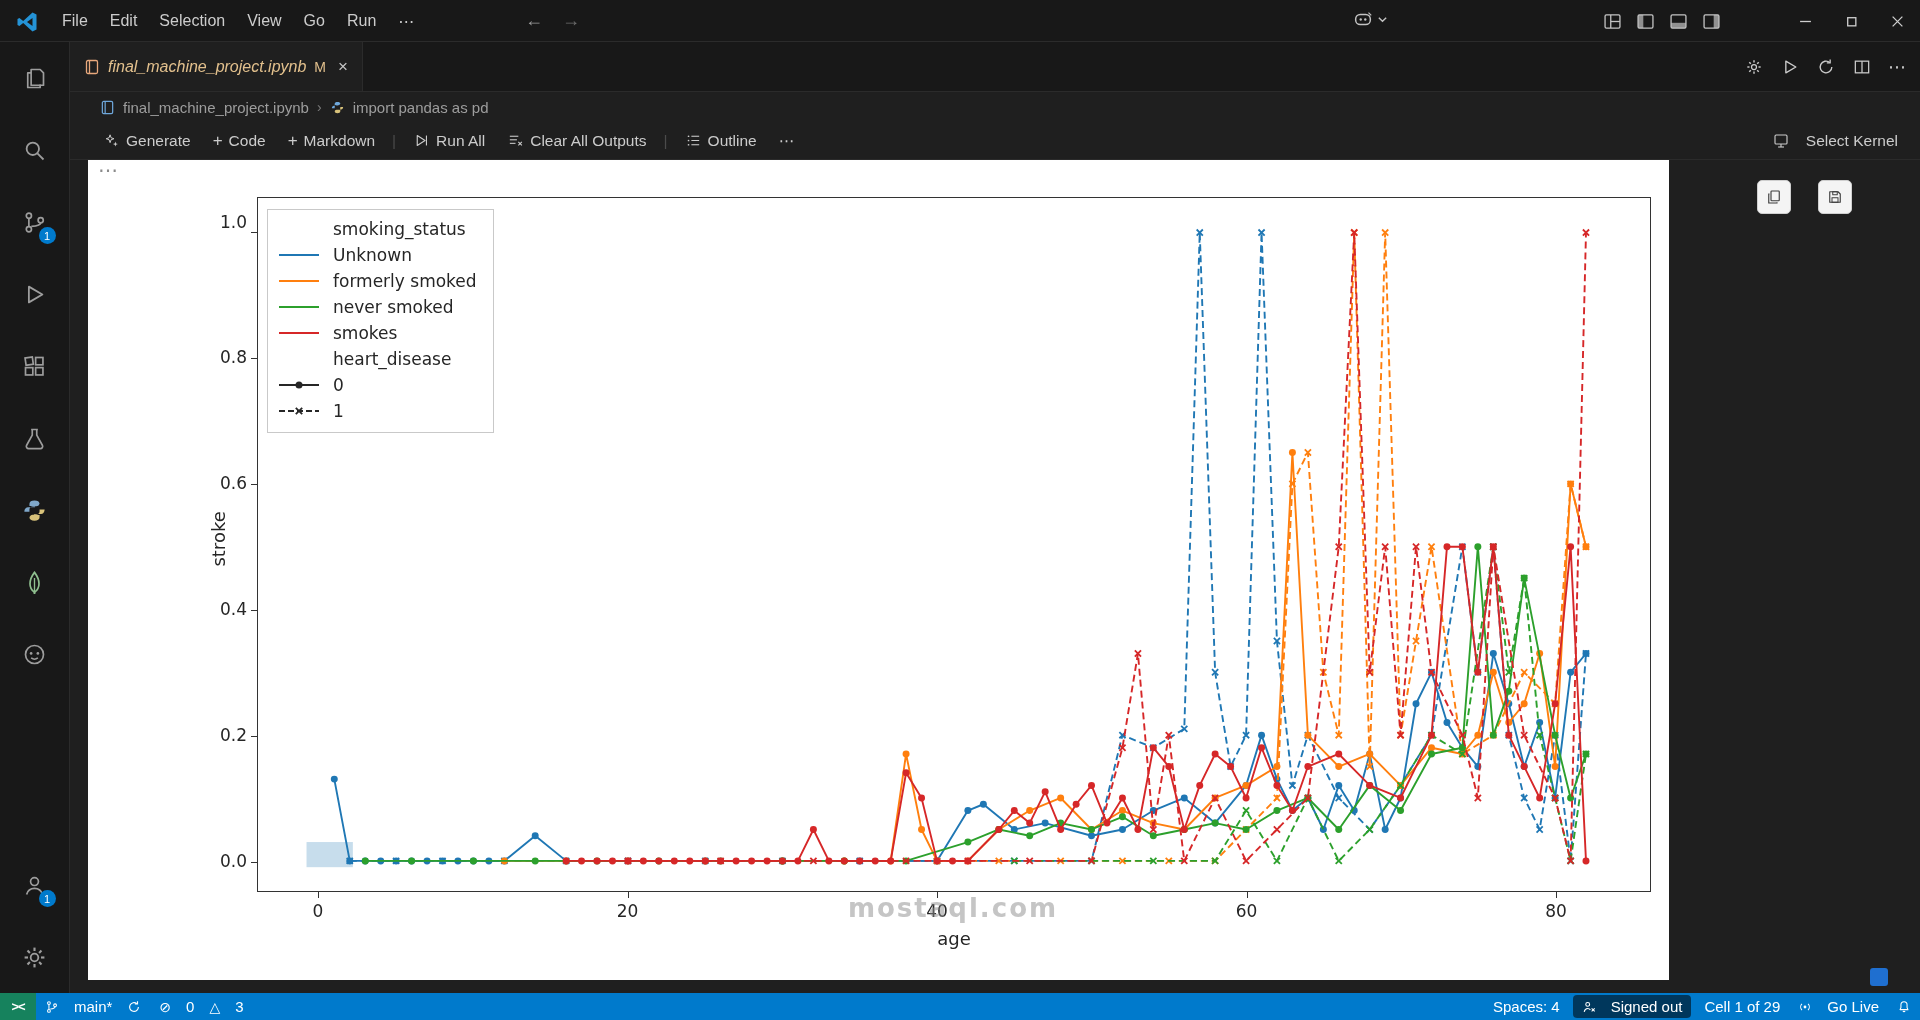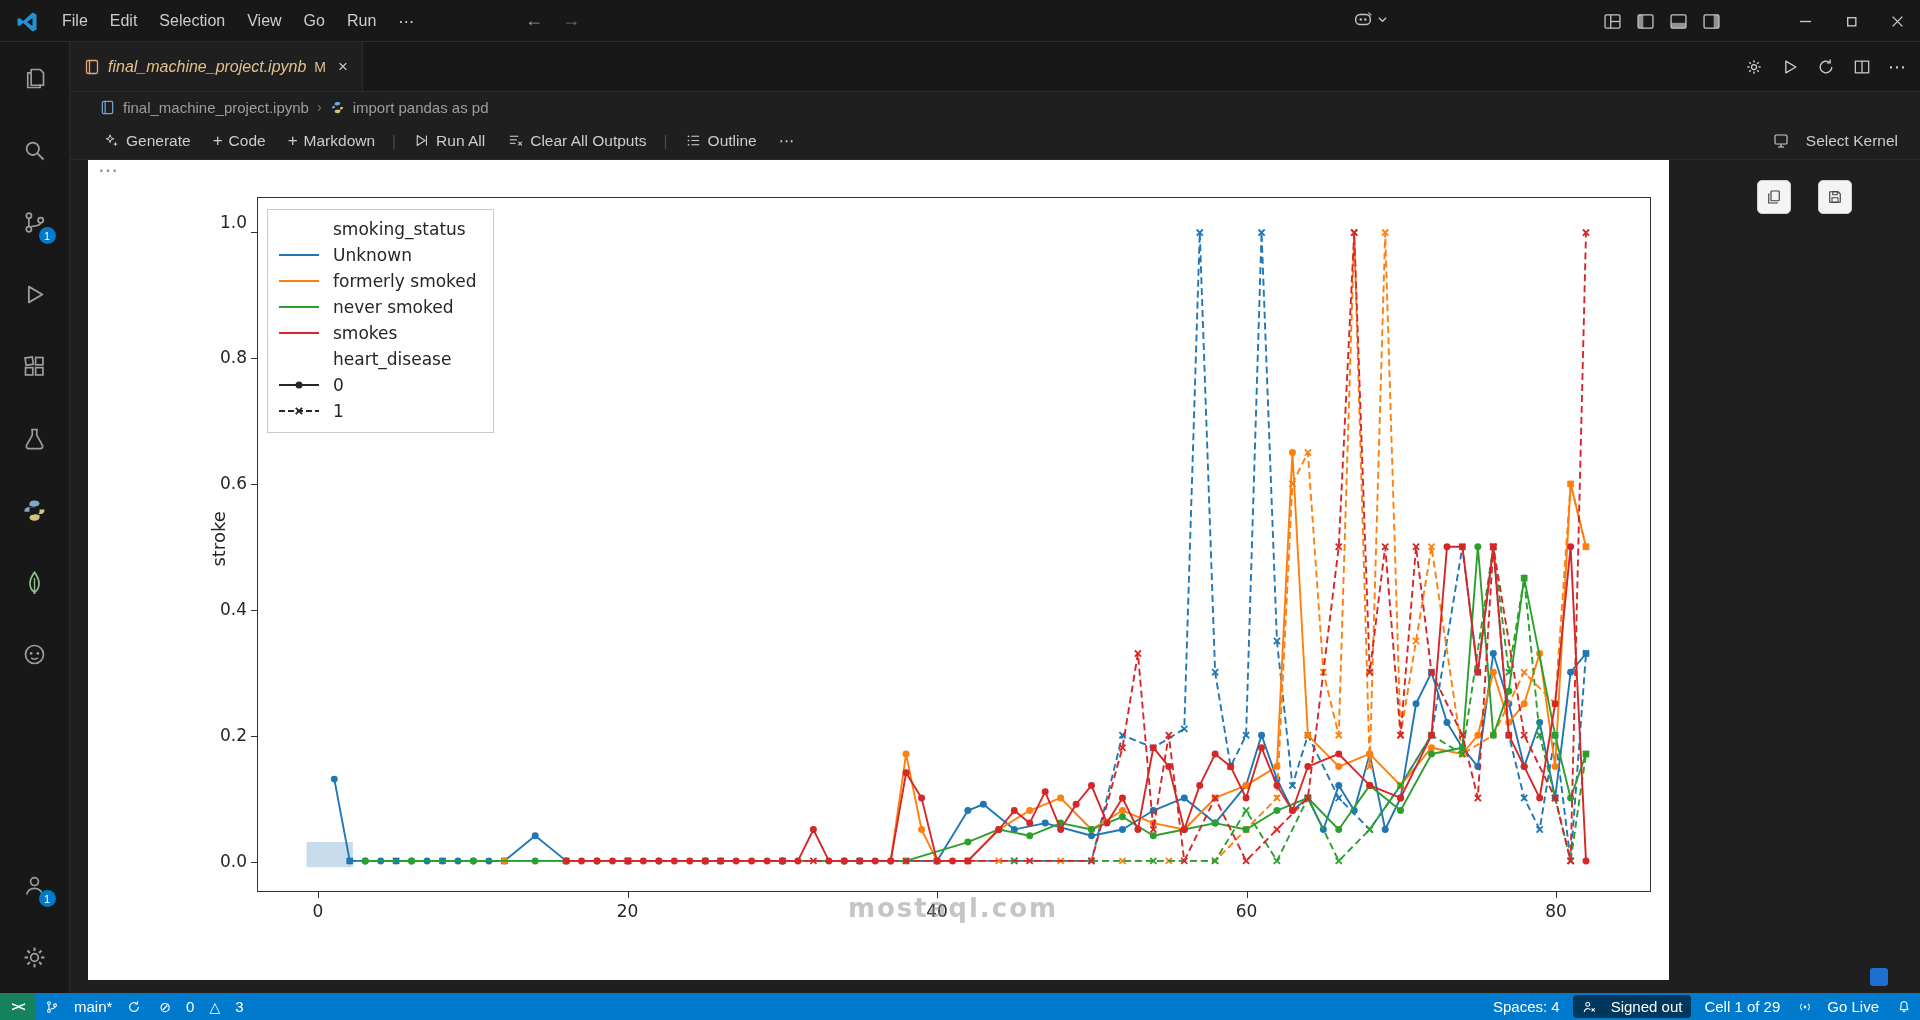--- a/index.html
+++ b/index.html
@@ -823,20 +823,21 @@
               <div class="lg-row">
                 <span class="lg-handle">
                   <svg viewBox="0 0 44 16" width="44" height="16">
                     <line x1="2" y1="8" x2="42" y2="8" stroke="#262626" stroke-width="2" stroke-dasharray="6 3"></line>
                     <path d="M18.8 4.8L25.2 11.2M18.8 11.2L25.2 4.8" stroke="#262626" stroke-width="1.8"></path>
                   </svg>
                 </span>
                 <span class="lg-label">1</span>
               </div>
             </div>
+          <div class="xlabel">age</div>
           <div class="ylabel">stroke</div>
         </div>
       </div>
       <div class="out-btn out-copy">
         <span class="ico">
           <svg viewBox="0 0 24 24" width="18" height="18">
               <rect x="8" y="4" width="11" height="13" rx="1" fill="none" stroke="currentColor" stroke-width="1.5"></rect>
               <path d="M6 8H5v12h11v-1" fill="none" stroke="currentColor" stroke-width="1.5"></path>
             </svg>
         </span>

